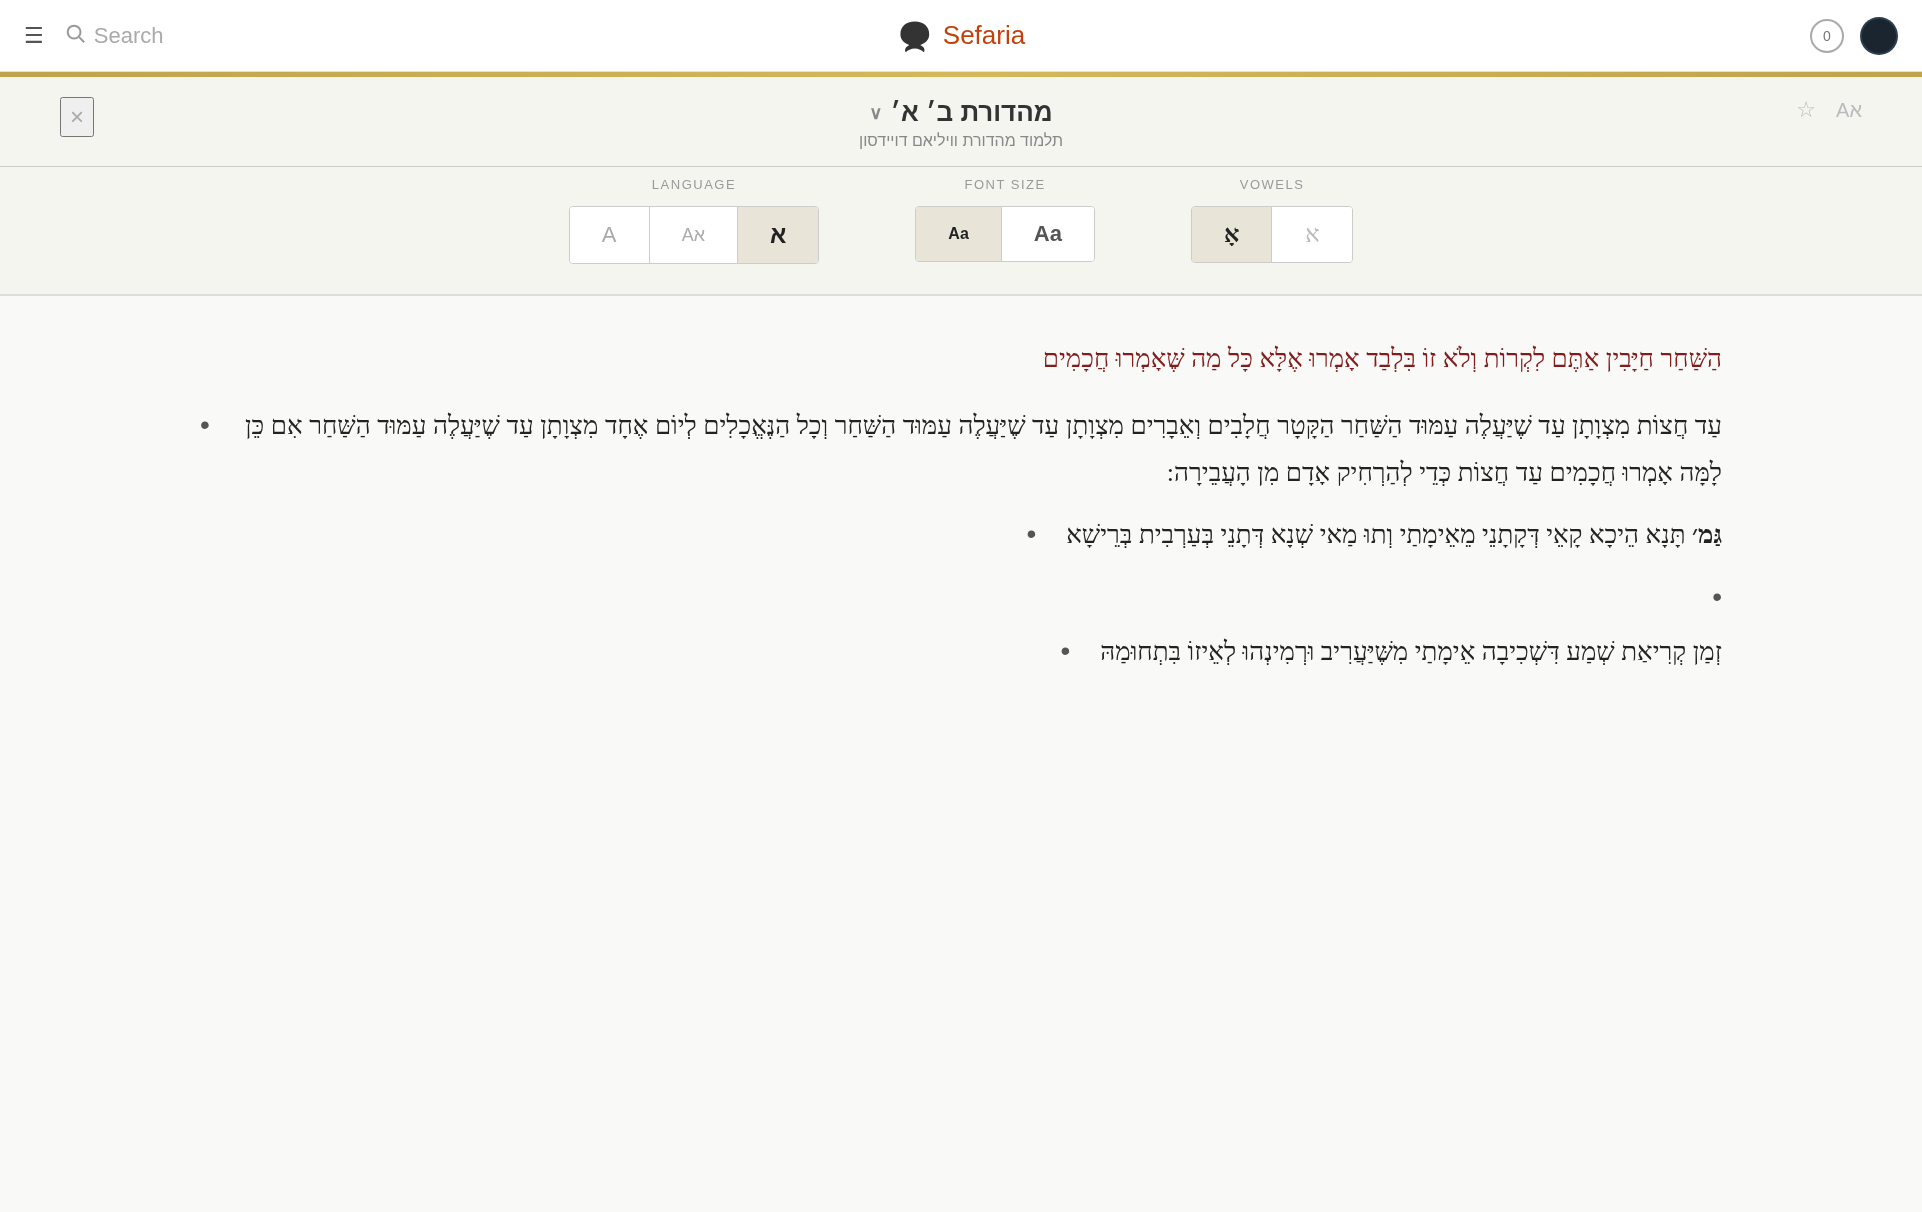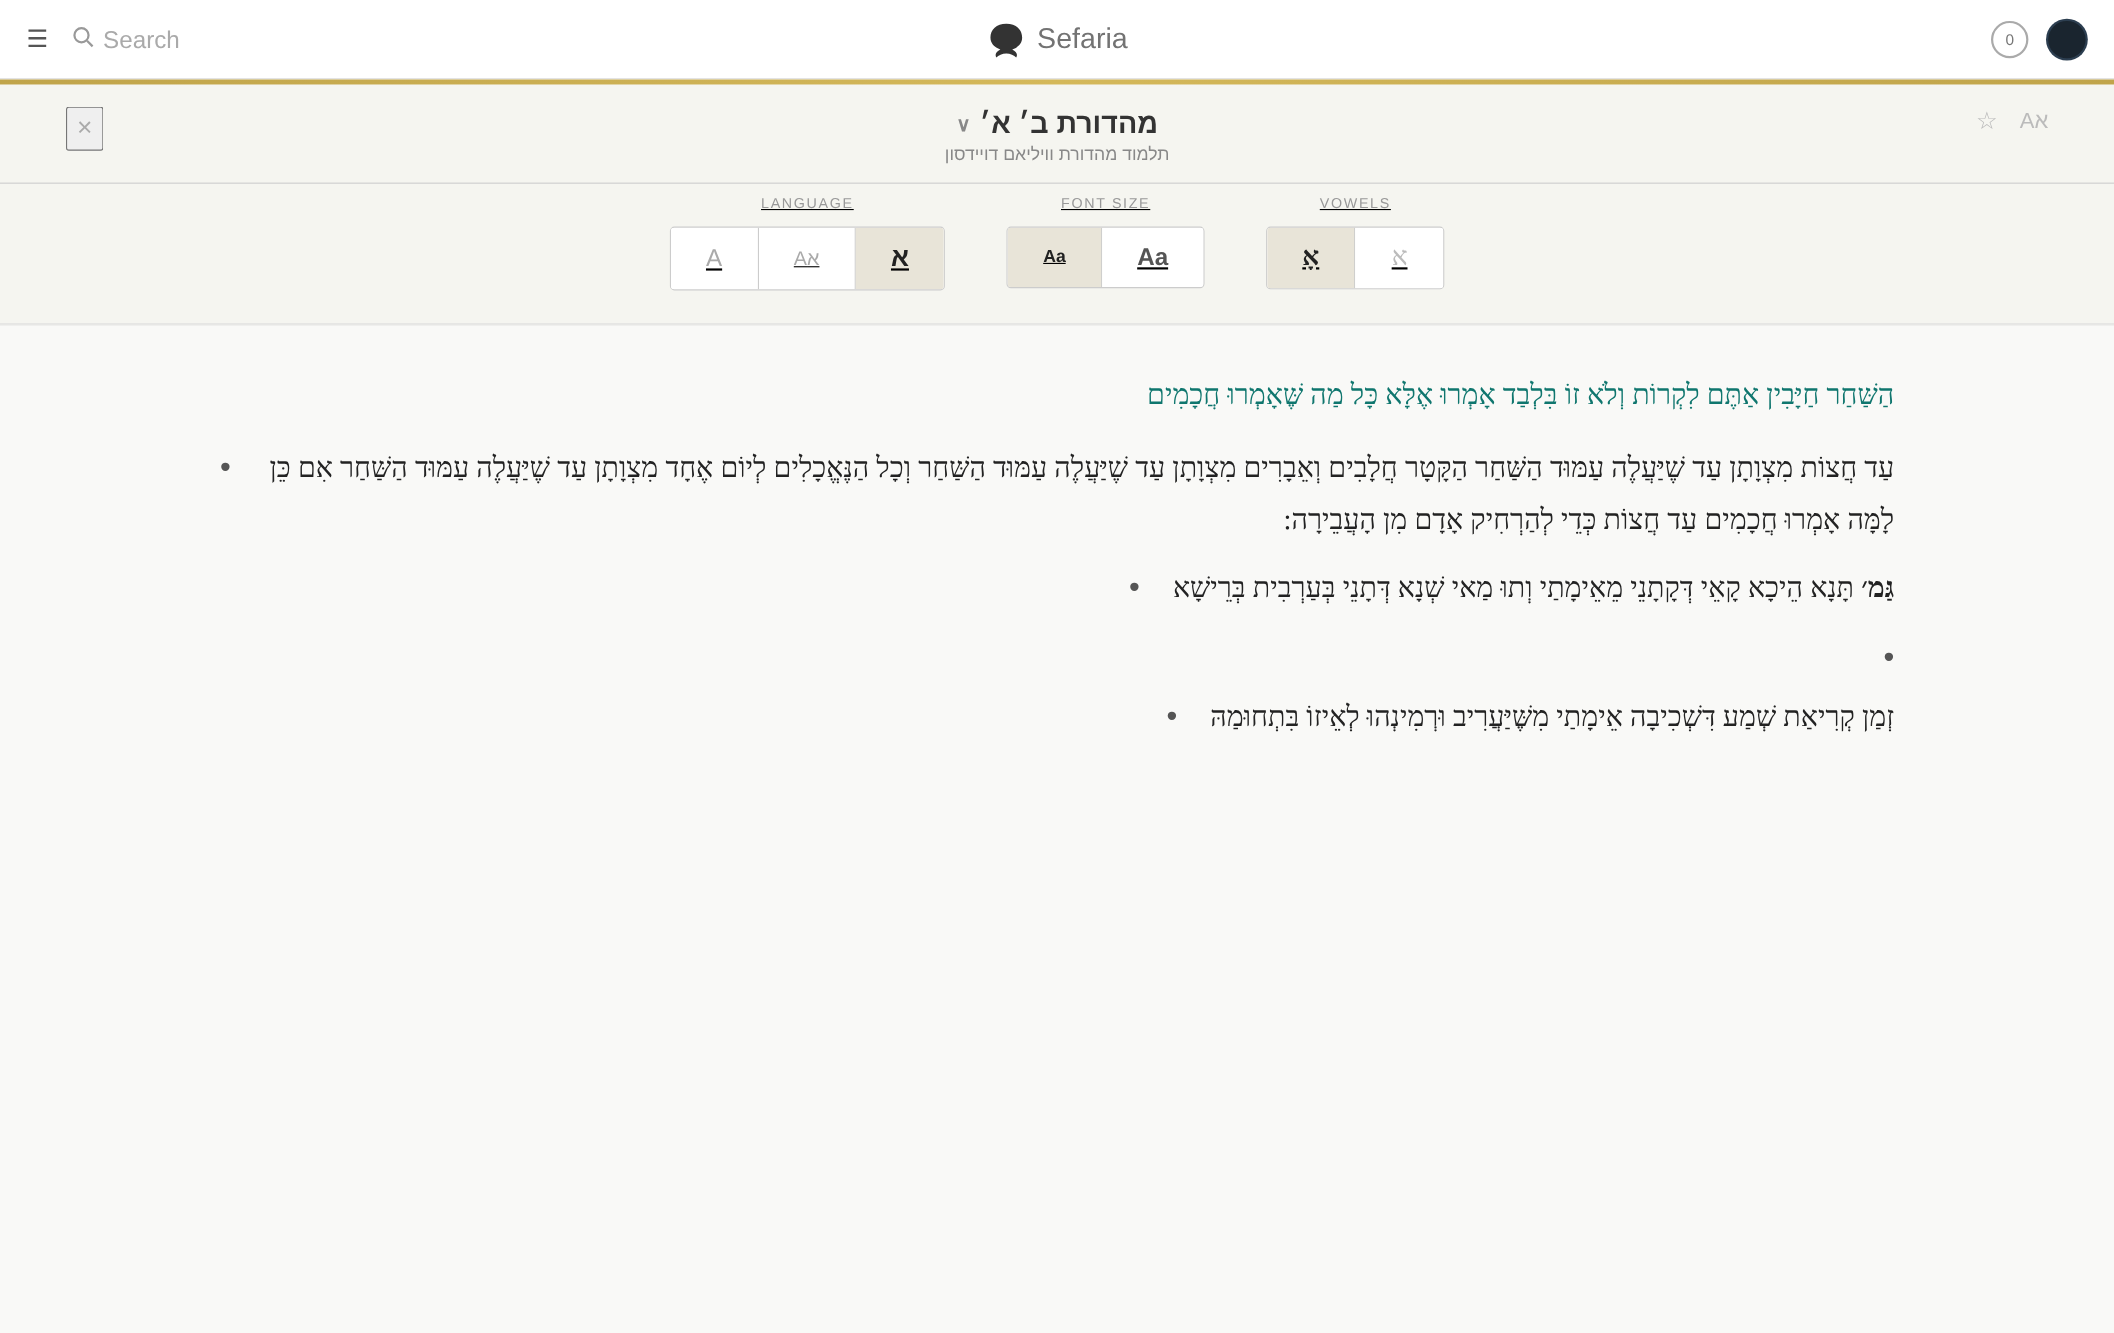--- a/index.html
+++ b/index.html
@@ -59,21 +59,21 @@
       align-items: center;
       gap: 10px;
     }
     .logo-icon {
       width: 36px;
       height: 36px;
     }
     .logo-text {
       font-size: 26px;
       font-weight: 500;
-      color: #737373;
+      color: #c2410c;
     }
     .nav-right {
       margin-left: auto;
       display: flex;
       align-items: center;
       gap: 16px;
     }
     .notif-badge {
       width: 34px;
       height: 34px;
@@ -173,23 +173,22 @@
       font-size: 22px;
       color: #bbb;
       cursor: pointer;
       font-weight: 500;
     }
 
     
     .settings-controls {
       display: flex;
       justify-content: center;
-      gap: 56px;
+      gap: 96px;
       padding: 10px 0 30px;
-      text-decoration: underline;
     }
     .control-group {
       display: flex;
       flex-direction: column;
       align-items: center;
       gap: 14px;
     }
     .control-label {
       font-size: 13px;
       letter-spacing: 1.5px;
@@ -231,21 +230,21 @@
     .content-area {
       padding: 40px 200px 60px;
       direction: rtl;
       text-align: right;
       background: #f9f9f7;
     }
 
     .text-paragraph {
       font-size: 26px;
       line-height: 1.8;
-      color: #0f766e;
+      color: #7f1d1d;
       direction: rtl;
       text-align: right;
       margin-bottom: 20px;
       font-family: 'Times New Roman', serif;
     }
 
     .bullet-list {
       list-style: none;
       padding: 0;
       margin: 0;

